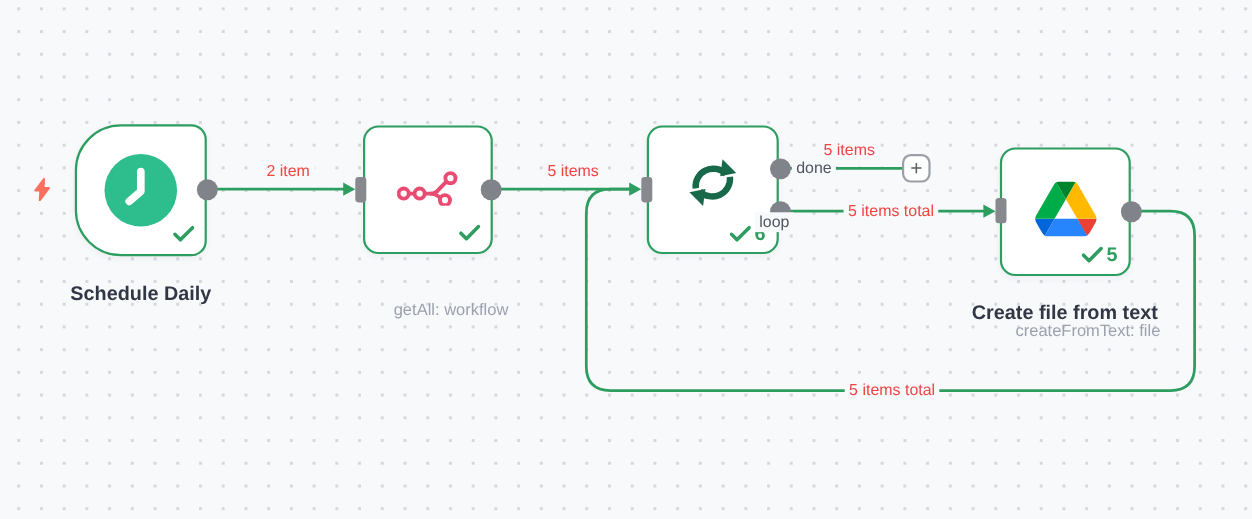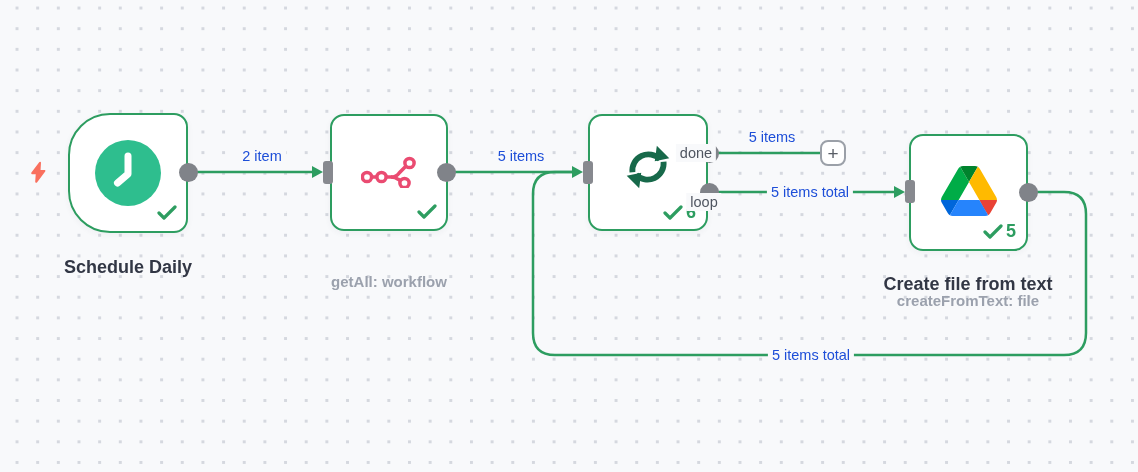--- a/index.html
+++ b/index.html
@@ -22,27 +22,27 @@
   .icon-wrap{position:absolute;inset:0;display:flex;align-items:center;justify-content:center;}
   .clock-circle{width:66px;height:66px;border-radius:50%;background:#2ebe8e;display:flex;align-items:center;justify-content:center;}
   .status{position:absolute;display:flex;align-items:center;gap:3px;}
   .count{font-size:18px;font-weight:700;color:#2d9d60;line-height:1;}
   .node-title{
     position:absolute;transform:translateX(-50%);white-space:nowrap;
     font-size:18px;font-weight:600;color:#323745;line-height:22px;
   }
   .node-sub{
     position:absolute;transform:translateX(-50%);white-space:nowrap;
-    font-size:15px;font-weight:700;color:#9ba1ad;line-height:18px;
+    font-size:15px;font-weight:400;color:#9ba1ad;line-height:18px;margin-left:21px;
   }
   .out-dot{position:absolute;width:19px;height:19px;border-radius:50%;background:#808389;}
   .in-rect{position:absolute;width:10px;height:23px;border-radius:3px;background:#87898f;}
   .conn-label{
     position:absolute;transform:translate(-50%,-50%);white-space:nowrap;
-    font-size:14.5px;color:#1d4ed8;background:#f8f9fb;padding:0 4px;line-height:18px;
+    font-size:14.5px;color:#ef4444;background:#f8f9fb;padding:0 4px;line-height:18px;
   }
   .port-label{color:#4f5560;}
   .add-btn{
     position:absolute;left:820px;top:140px;width:26px;height:26px;box-sizing:border-box;
     background:#fff;border:2px solid #9ba0a8;border-radius:8px;color:#595e66;
     display:flex;align-items:center;justify-content:center;
     font-size:19px;font-weight:400;line-height:1;padding:0;cursor:pointer;
     font-family:"Liberation Sans",sans-serif;
   }
   .bolt{position:absolute;left:28px;top:161px;}
@@ -163,18 +163,18 @@
   <div class="node-sub" style="left:389px;top:273px;">getAll: workflow</div>
   <div class="node-title" style="left:968px;top:273px;">Create file from text</div>
   <div class="node-sub" style="left:968px;top:292px;">createFromText: file</div>
 
   <span class="conn-label" style="left:262px;top:156px;">2 item</span>
   <span class="conn-label" style="left:521px;top:156px;">5 items</span>
   <span class="conn-label" style="left:772px;top:137px;">5 items</span>
   <span class="conn-label" style="left:810px;top:192px;">5 items total</span>
   <span class="conn-label" style="left:811px;top:355px;">5 items total</span>
 
-  <span class="conn-label port-label" style="left:696px;top:153px;text-align:center;">done</span>
+  <span class="conn-label port-label" style="left:740px;top:153px;text-align:center;">done</span>
   <span class="conn-label port-label" style="left:704px;top:192px;margin-top:10px;">loop</span>
 
   <button class="add-btn">+</button>
 
 </div>
 
 </body></html>

